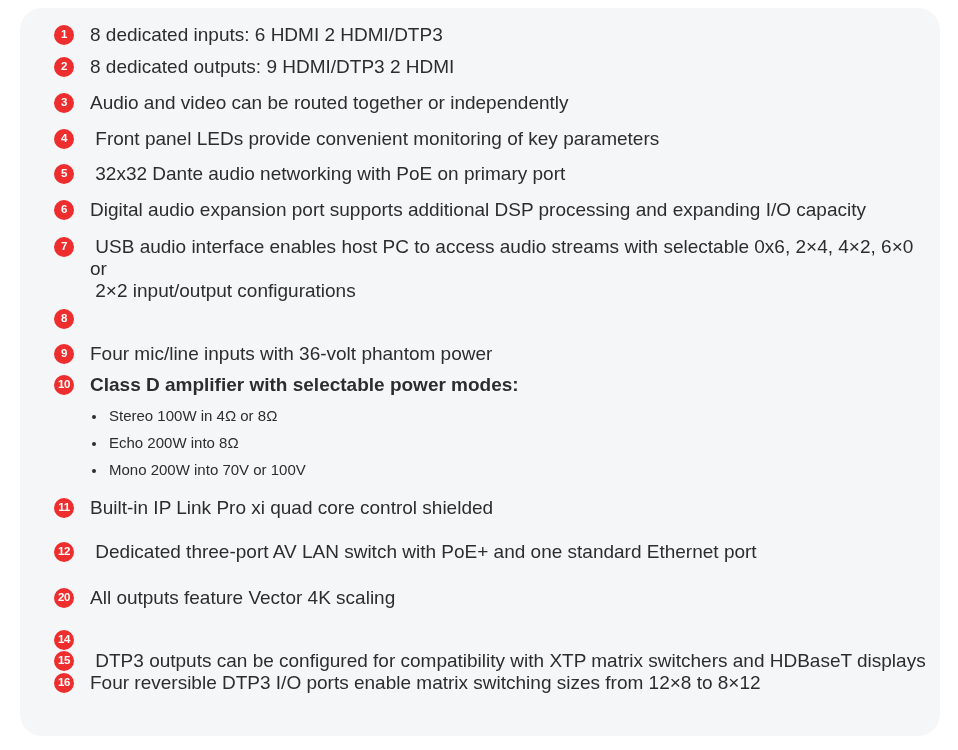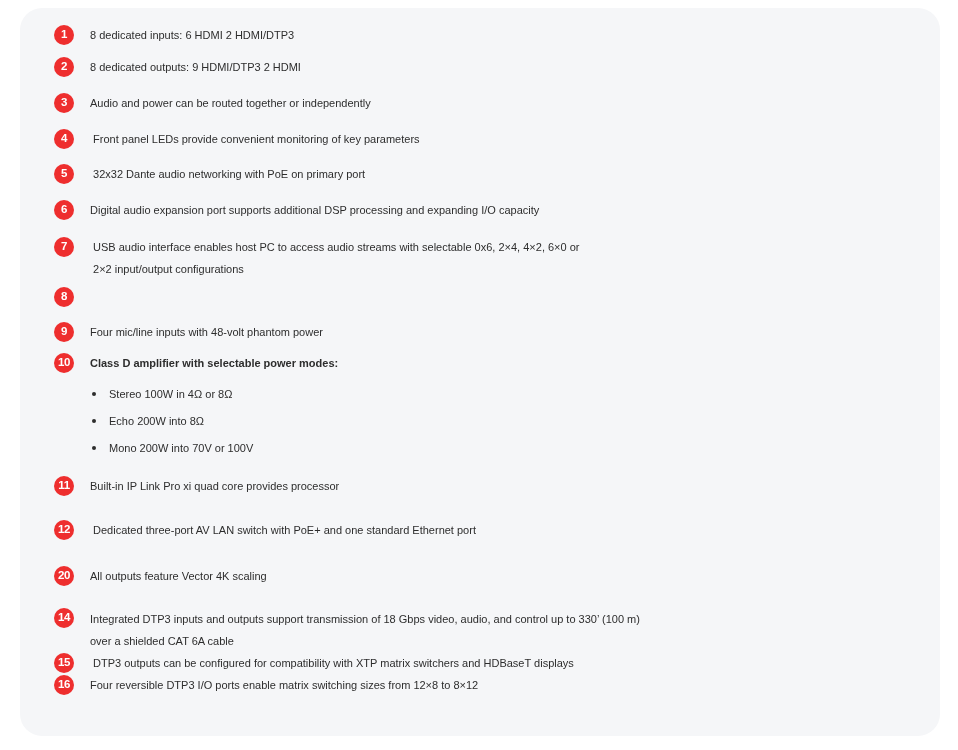--- a/index.html
+++ b/index.html
@@ -24,21 +24,21 @@
     box-sizing: border-box;
     background: var(--card-bg, #f5f6f8);
     border-radius: 22px;
     padding: 16px 8px 16px 34px;
   }
   .row {
     display: flex;
     align-items: flex-start;
   }
   .row.v-center {
-    align-items: flex-start;
+    align-items: flex-end;
   }
   .badge {
     flex: 0 0 20px;
     width: 20px;
     height: 20px;
     margin-top: 1px;
     border-radius: 50%;
     background: var(--badge-red, #ee2e2e);
     color: #ffffff;
     font-size: 11.5px;
@@ -46,37 +46,37 @@
     letter-spacing: -0.4px;
     display: flex;
     align-items: center;
     justify-content: center;
     line-height: 1;
   }
   .row.v-center .badge { margin-top: 0; }
   .txt {
     margin-left: 16px;
     color: var(--text-color, #2d2d2d);
-    font-size: 11px;
+    font-size: 19px;
     line-height: 22px;
     white-space: pre-wrap;
   }
   .content {
     margin-left: 16px;
     display: block;
   }
   .content .txt { margin-left: 0; font-weight: bold; }
   ul.bullets {
     margin: 9px 0 0 3px;
     padding-left: 14px;
     list-style: disc outside;
   }
   ul.bullets li {
     color: var(--text-color, #2d2d2d);
-    font-size: 11px;
+    font-size: 15px;
     line-height: 22px;
     margin-top: 5px;
     padding-left: 2px;
   }
   ul.bullets li:first-child { margin-top: 0; }
   ul.bullets li::marker { font-size: 13px; }
 </style>
 </head>
 <body>
 
@@ -88,21 +88,21 @@
       <span class="txt">8 dedicated inputs: 6 HDMI 2 HDMI/DTP3</span>
     </div>
 
     <div class="row" style="margin-top:10px">
       <span class="badge">2</span>
       <span class="txt">8 dedicated outputs: 9 HDMI/DTP3 2 HDMI</span>
     </div>
 
     <div class="row" style="margin-top:14px">
       <span class="badge">3</span>
-      <span class="txt">Audio and power can be routed together or independently</span>
+      <span class="txt">Audio and video can be routed together or independently</span>
     </div>
 
     <div class="row" style="margin-top:14px">
       <span class="badge">4</span>
       <span class="txt"> Front panel LEDs provide convenient monitoring of key parameters</span>
     </div>
 
     <div class="row" style="margin-top:13px">
       <span class="badge">5</span>
       <span class="txt"> 32x32 Dante audio networking with PoE on primary port</span>
@@ -118,54 +118,52 @@
       <span class="txt"> USB audio interface enables host PC to access audio streams with selectable 0x6, 2×4, 4×2, 6×0 or
  2×2 input/output configurations</span>
     </div>
 
     <div class="row" style="margin-top:6px">
       <span class="badge">8</span>
     </div>
 
     <div class="row" style="margin-top:14px">
       <span class="badge">9</span>
-      <span class="txt">Four mic/line inputs with 48-volt phantom power</span>
+      <span class="txt">Four mic/line inputs with 36-volt phantom power</span>
     </div>
 
     <div class="row" style="margin-top:9px">
       <span class="badge">10</span>
       <div class="content">
         <span class="txt">Class D amplifier with selectable power modes:</span>
         <ul class="bullets">
           <li>Stereo 100W in 4Ω or 8Ω</li>
           <li>Echo 200W into 8Ω</li>
           <li>Mono 200W into 70V or 100V</li>
         </ul>
       </div>
     </div>
 
     <div class="row" style="margin-top:16px">
       <span class="badge">11</span>
-      <span class="txt">Built-in IP Link Pro xi quad core provides processor</span>
+      <span class="txt">Built-in IP Link Pro xi quad core control shielded</span>
     </div>
 
     <div class="row" style="margin-top:22px">
       <span class="badge">12</span>
       <span class="txt"> Dedicated three-port AV LAN switch with PoE+ and one standard Ethernet port</span>
     </div>
 
     <div class="row" style="margin-top:24px">
       <span class="badge">20</span>
       <span class="txt">All outputs feature Vector 4K scaling</span>
     </div>
 
     <div class="row v-center" style="margin-top:21px">
       <span class="badge">14</span>
-      <span class="txt">Integrated DTP3 inputs and outputs support transmission of 18 Gbps video, audio, and control up to 330’ (100 m)
-over a shielded CAT 6A cable</span>
     </div>
 
     <div class="row" style="">
       <span class="badge">15</span>
       <span class="txt"> DTP3 outputs can be configured for compatibility with XTP matrix switchers and HDBaseT displays</span>
     </div>
 
     <div class="row" style="">
       <span class="badge">16</span>
       <span class="txt">Four reversible DTP3 I/O ports enable matrix switching sizes from 12×8 to 8×12</span>

